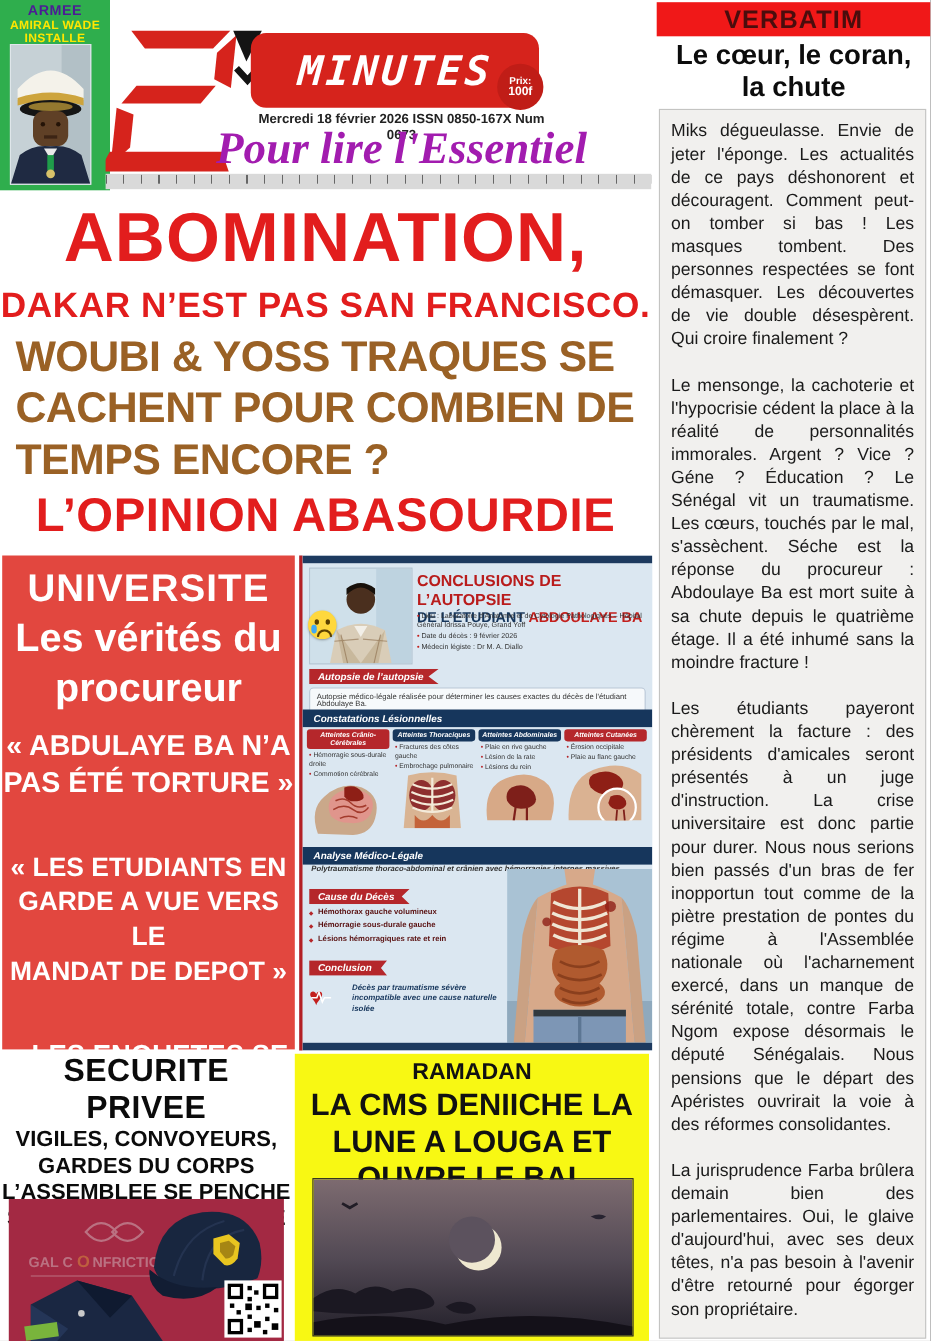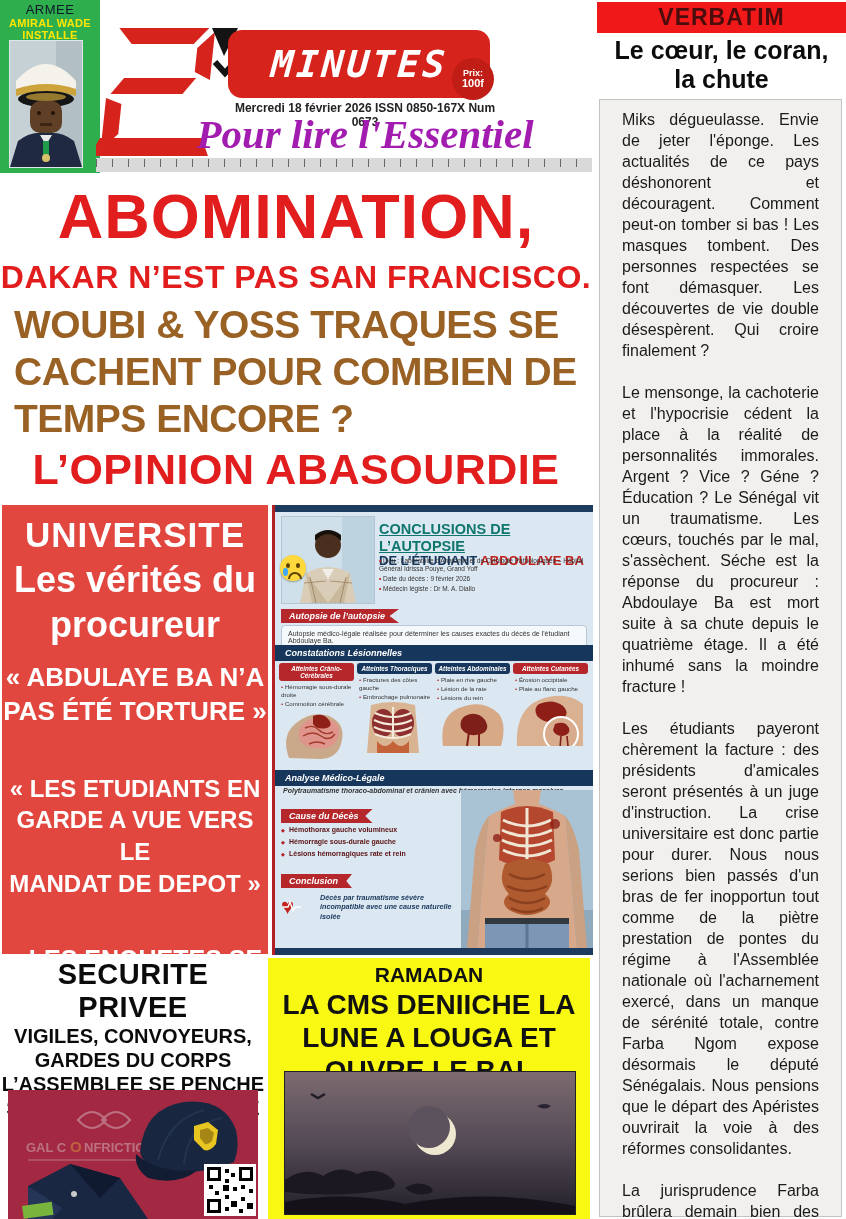--- a/index.html
+++ b/index.html
@@ -2,21 +2,21 @@
 <html><head>
 <meta charset="utf-8">
 <style>
   html,body{margin:0;padding:0;background:#888;}
   .page{position:relative;width:846px;height:1219px;background:#fff;margin:0 auto;
         font-family:"Liberation Sans",sans-serif;overflow:hidden;}
   .abs{position:absolute;}
 
   
   .green-box{left:0;top:0;width:100px;height:173px;background:#2fae4d;text-align:center;}
-  .green-box .l1{font-size:13px;font-weight:normal;color:#0f172a;margin-top:2px;letter-spacing:.5px;}
+  .green-box .l1{font-size:13px;font-weight:bold;color:#4c1d95;margin-top:2px;letter-spacing:.5px;}
   .green-box .l2,.green-box .l3{font-size:11px;font-weight:bold;color:#ffe600;letter-spacing:.3px;}
   .admiral{left:9px;top:40px;width:72px;height:126px;border:1px solid #dfe6ea;background:#c3ced4;}
 
   .digit2{left:96px;top:22px;width:150px;height:142px;}
   .minutes-bar{left:228px;top:30px;width:262px;height:68px;background:#d6231c;border-radius:14px;
                display:flex;align-items:center;justify-content:center;}
   .minutes-txt{color:#fff;font-family:"DejaVu Sans Mono",monospace;font-weight:bold;font-style:italic;
                font-size:37px;letter-spacing:3px;transform:skewX(-4deg);}
   .prix{left:452px;top:58px;width:42px;height:42px;border-radius:50%;background:#c01d17;color:#fff;
         display:flex;flex-direction:column;align-items:center;justify-content:center;line-height:1;}
@@ -51,21 +51,21 @@
            font-family:"Liberation Sans",sans-serif;overflow:hidden;}
   .auto-topband{position:absolute;left:0;top:0;width:100%;height:7px;background:#1d3a5f;}
   .auto-photo{position:absolute;left:6px;top:11px;width:92px;height:86px;background:#cfe0ea;border:1px solid #b3c4d2;}
   .emoji{position:absolute;left:-2px;top:38px;width:26px;height:26px;border-radius:50%;background:#ffd83d;
          box-shadow:0 1px 2px rgba(0,0,0,.3);}
   .emoji .eye{position:absolute;top:8px;width:4px;height:5px;border-radius:50%;background:#5a4000;}
   .emoji .mouth{position:absolute;left:8px;top:17px;width:10px;height:5px;border:2px solid #5a4000;border-bottom:none;
                 border-radius:10px 10px 0 0;}
   .emoji .tear{position:absolute;left:3px;top:13px;width:5px;height:8px;background:#3fa9f5;border-radius:50% 50% 60% 60%;}
   .auto-title{position:absolute;left:104px;top:16px;width:210px;line-height:1.15;}
-  .auto-title .t1{font-size:14.5px;font-weight:bold;color:#0f766e;text-decoration:underline;}
+  .auto-title .t1{font-size:14.5px;font-weight:bold;color:#b91c1c;}
   .auto-title .t2{font-size:13px;font-weight:bold;color:#16365c;}
   .auto-title .t2 .name{color:#c3201d;}
   .auto-meta{position:absolute;left:104px;top:52px;width:208px;}
   .auto-meta div{font-size:6.5px;color:#333;margin-bottom:2px;line-height:1.25;}
   .auto-meta div::before{content:"• ";color:#c3201d;font-weight:bold;}
   .ribbon{display:inline-block;background:#b5272b;color:#fff;font-weight:bold;font-style:italic;
           font-size:9px;padding:2px 14px 2px 8px;clip-path:polygon(0 0,100% 0,92% 50%,100% 100%,0 100%);}
   .panel{background:#f6f9fb;border:1px solid #b9c7d6;border-radius:4px;}
   .ctx-wrap{position:absolute;left:6px;top:100px;width:306px;}
   .ctx-text{margin-top:2px;padding:4px 6px;font-size:7px;color:#333;}
@@ -109,21 +109,21 @@
   .moon{position:absolute;left:16px;top:113px;width:290px;height:142px;border:1px solid #222;}
 
   
   .verb-col{left:597px;top:0;width:249px;height:1219px;}
   .verb-bar{position:absolute;left:0;top:2px;width:100%;height:31px;background:#f01818;
             display:flex;align-items:center;justify-content:center;}
   .verb-bar span{font-size:23px;font-weight:bold;color:#4a0d0d;letter-spacing:1px;}
   .verb-title{position:absolute;left:0;top:36px;width:100%;text-align:center;font-size:25px;
               font-weight:bold;color:#0c0c0c;line-height:1.16;white-space:pre-line;}
   .article{position:absolute;left:2px;top:99px;width:243px;bottom:2px;background:#f1f0ee;
-           border:1px solid #c4c4c2;box-sizing:border-box;padding:9px 22px;}
+           border:1px solid #c4c4c2;box-sizing:border-box;padding:9px 10px;}
   .article p{margin:0 0 21px 0;font-size:16px;line-height:21px;color:#1a1a1a;text-align:justify;}
 </style>
 </head>
 <body>
 
 <div class="page">
 
   <div class="abs green-box">
     <div class="l1">ARMEE</div>
     <div class="l2">AMIRAL WADE</div>

